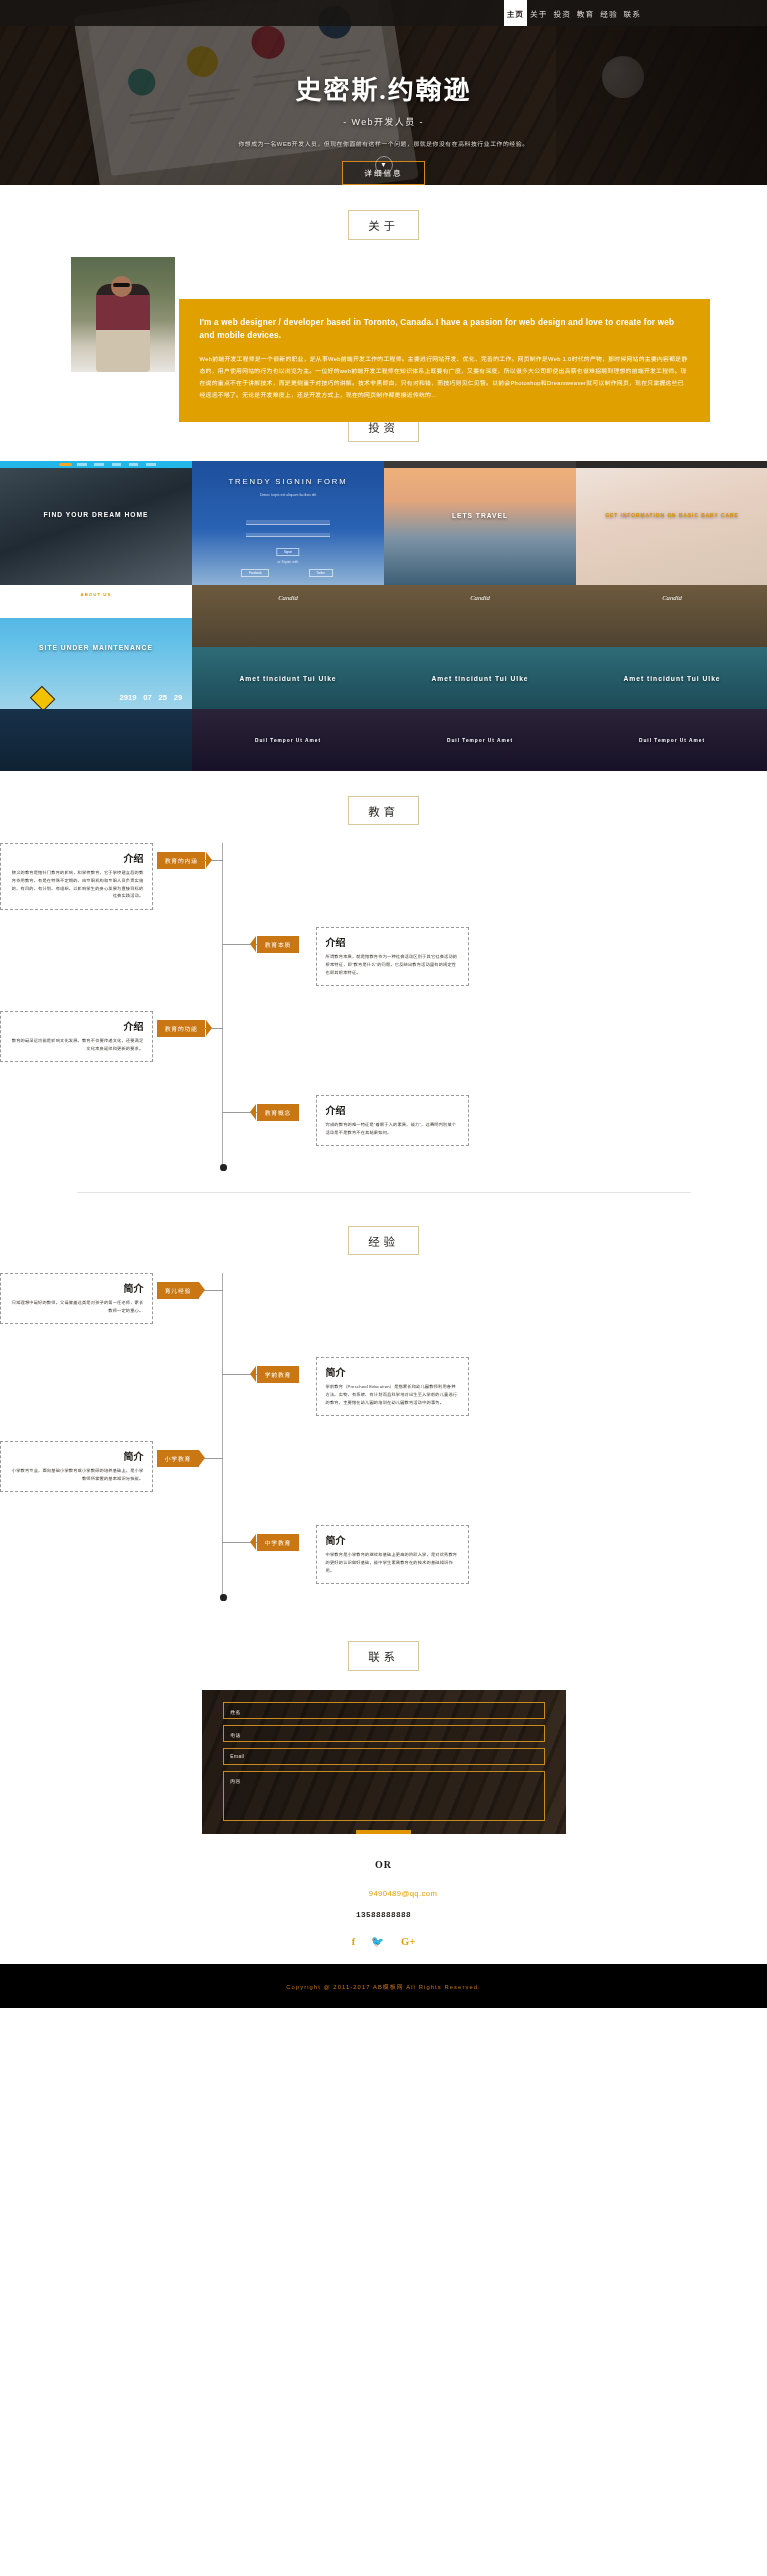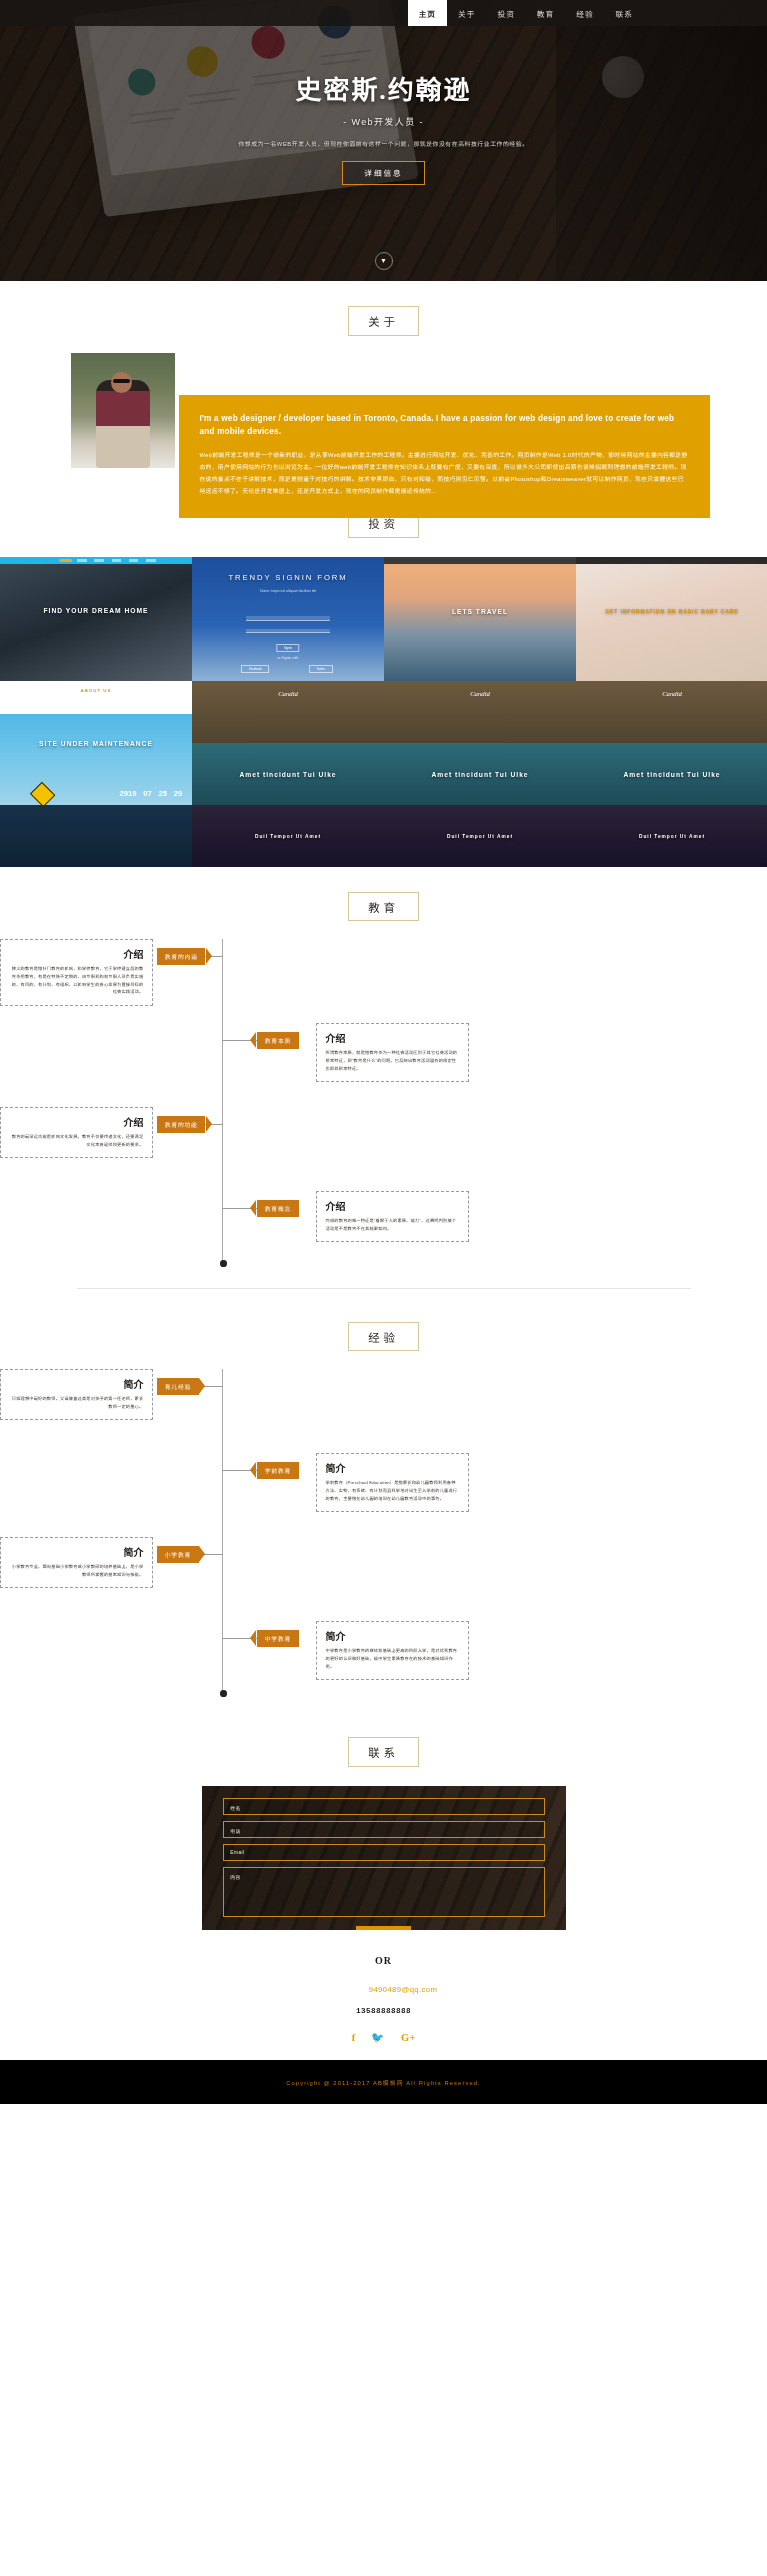--- a/index.html
+++ b/index.html
@@ -23,34 +23,34 @@
     justify-content: flex-end;
     align-items: stretch;
     z-index: 50;
     padding-right: 123px;
   }
   .nav-item {
     display: flex; align-items: center; justify-content: center;
     color: #ddd8d2;
     font-size: 7.7px;
     letter-spacing: 1px;
-    padding: 0 11px;
+    padding: 0 3px;
     cursor: pointer;
     white-space: nowrap;
   }
   .nav-item.active {
     background: #ffffff;
     color: #2b2520;
     font-weight: bold;
   }
 
   
   .hero {
     position: relative;
-    height: 281px;
+    height: 185px;
     overflow: hidden;
     background: #241d17;
   }
   .hero-bg {
     position: absolute; inset: 0;
     background:
       linear-gradient(115deg, rgba(18,14,11,0.62), rgba(30,24,18,0.55)),
       repeating-linear-gradient(118deg,
         #4a3526 0px, #4a3526 15.3px,
         #3a2a1d 15.3px, #3a2a1d 19px,

